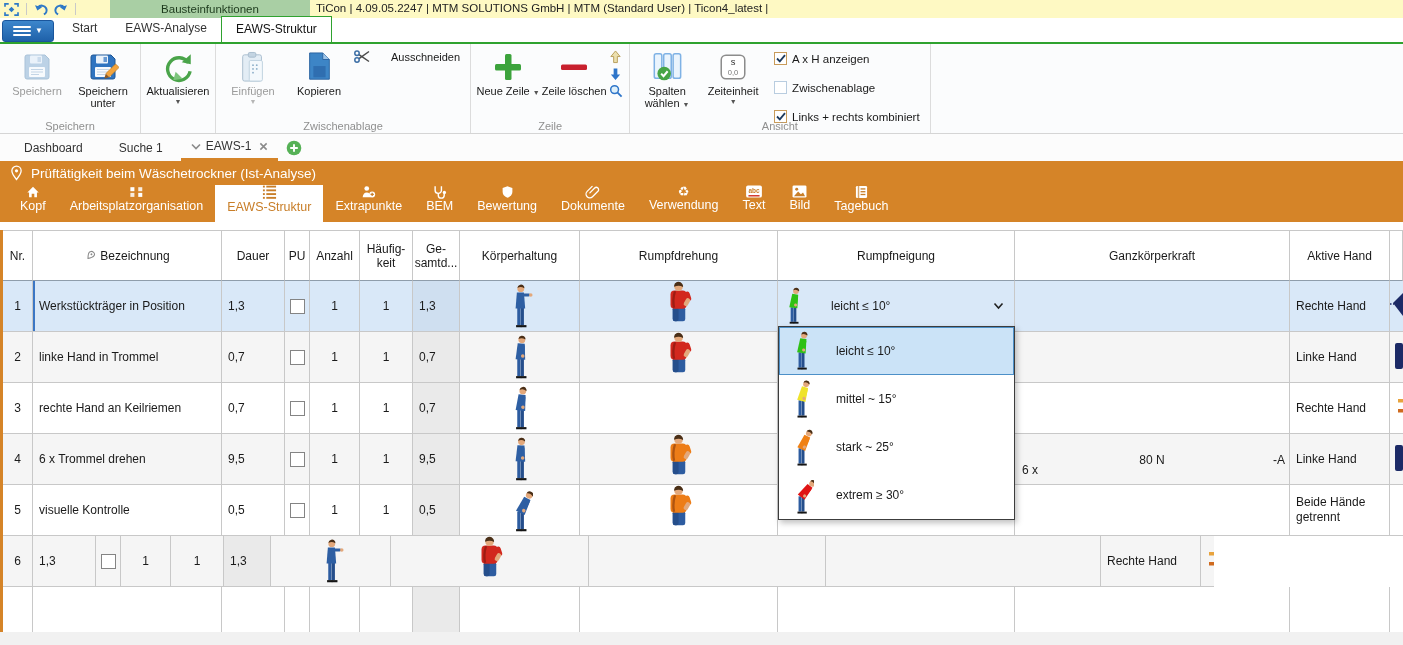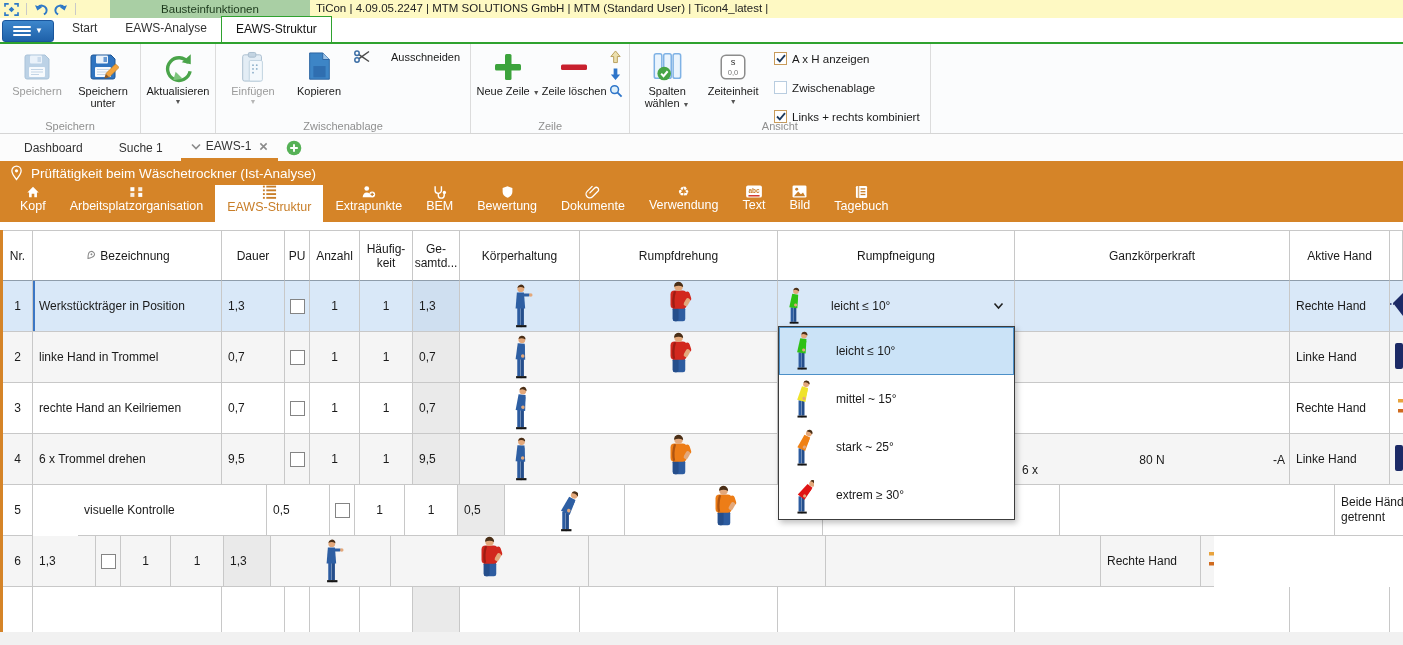--- a/index.html
+++ b/index.html
@@ -751,21 +751,21 @@
         <div class="gcell" style="width: 13px; border-right: none;">
           <span class="edgewrap"><svg width="11" height="28" viewBox="0 0 11 28">
               <rect x="3" y="1" width="8" height="26" rx="2" fill="#1c2a66"></rect>
             </svg></span>
         </div>
       </div>
       <div class="grow">
         <div class="gcell cell-center" style="width: 30px;">
           <span>5</span>
         </div>
-        <div class="gcell cell-left" style="width: 189px; margin-left: 45px;">
+        <div class="gcell cell-left" style="width: 189px;">
           <span>visuelle Kontrolle</span>
         </div>
         <div class="gcell cell-left" style="width: 63px;">
           <span>0,5</span>
         </div>
         <div class="gcell cell-center" style="width: 25px;">
           <span class="pu-box"></span>
         </div>
         <div class="gcell cell-center" style="width: 50px;">
           <span>1</span>

